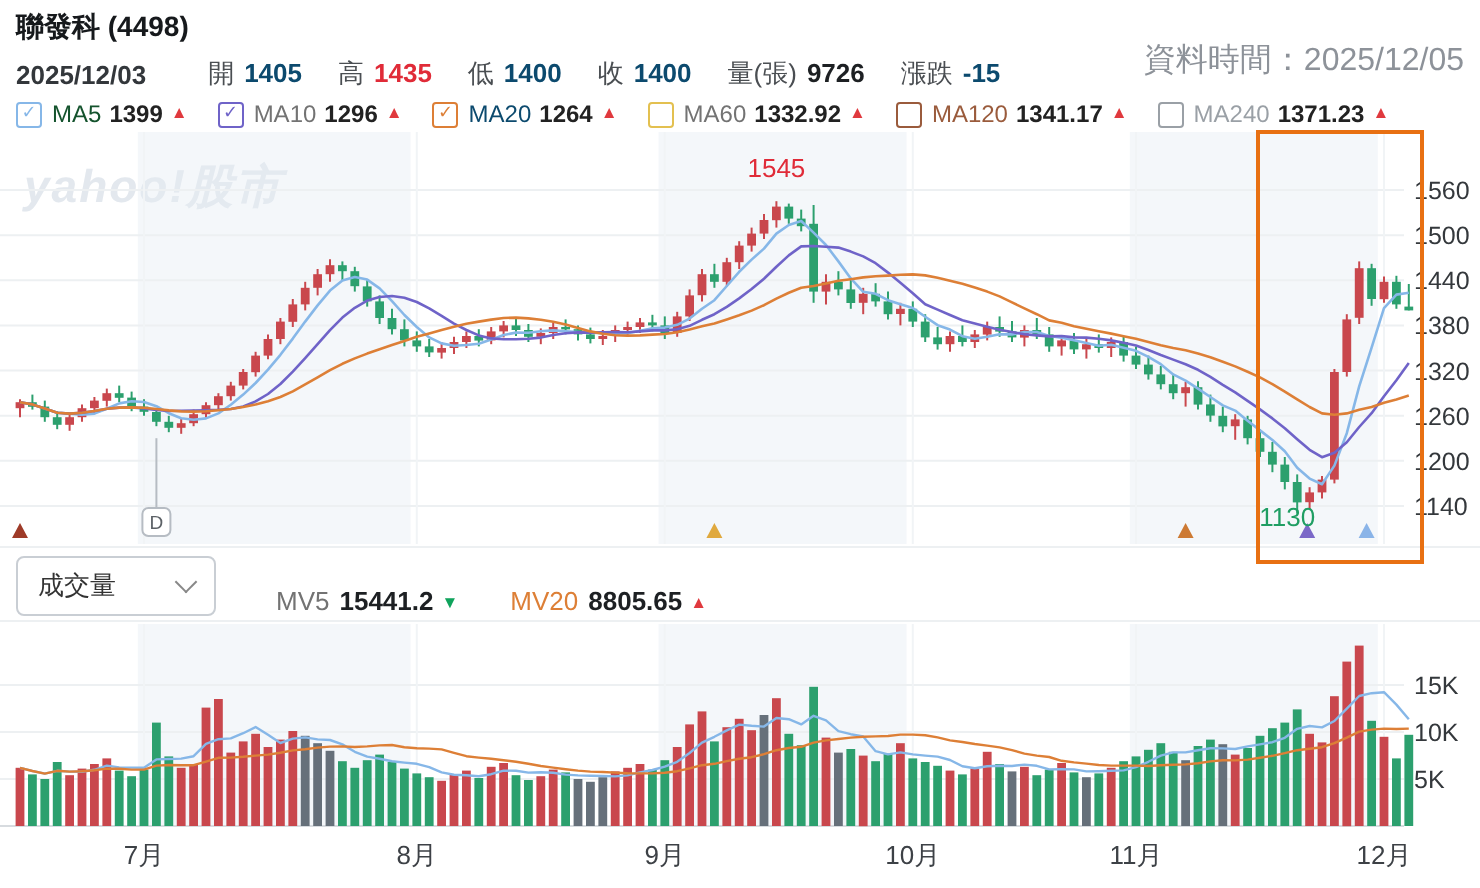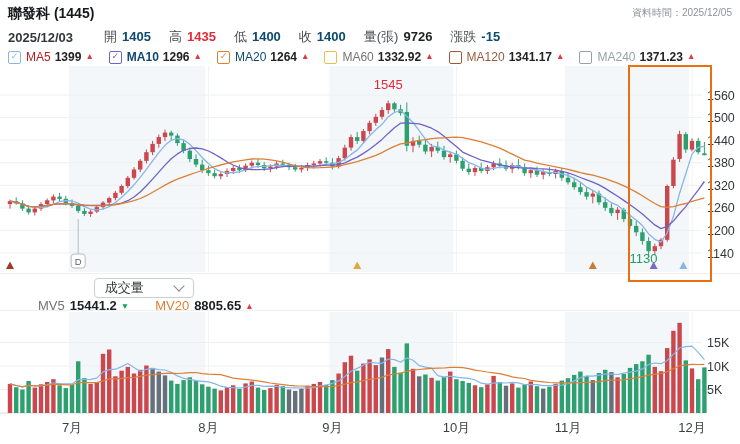--- a/index.html
+++ b/index.html
@@ -1,19 +1,19 @@
 <!DOCTYPE html>
 <html><head>
 <meta charset="utf-8">
 <style>
   html,body{margin:0;padding:0;background:#fff;}
   .app{position:relative;width:740px;height:444px;background:#fff;overflow:hidden;
        font-family:"Liberation Sans",sans-serif;-webkit-font-smoothing:antialiased;}
   .title{position:absolute;left:8px;top:5px;font-size:14px;font-weight:bold;color:#16191c;}
-  .data-time{position:absolute;right:8px;top:6px;font-size:10px;color:#8d9299;}
+  .data-time{position:absolute;right:8px;top:20px;font-size:16px;color:#8d9299;}
   .info-row{position:absolute;left:8px;top:28px;font-size:13px;color:#3f4347;display:flex;align-items:center;}
   .info-date{font-weight:600;color:#33373b;margin-right:31px;}
   .info-field{margin-right:18px;white-space:nowrap;}
   .info-field .lbl{color:#4a4e52;margin-right:5px;}
   .info-field .val{font-weight:bold;}
   .c-green{color:#0c4a6e;} .c-red{color:#e02b38;} .c-black{color:#1d2023;}
   .ma-row{position:absolute;left:8px;top:50px;display:flex;align-items:center;font-size:12px;}
   .ma-item{display:flex;align-items:center;margin-right:15px;cursor:pointer;white-space:nowrap;}
   .ma-box{width:13px;height:13px;border:1.5px solid #999;border-radius:2px;box-sizing:border-box;
           font-size:9px;line-height:9px;text-align:center;background:#fff;margin-right:5px;}
@@ -24,53 +24,53 @@
   .watermark{position:absolute;left:12px;top:78px;font-size:23px;font-weight:bold;font-style:italic;
              color:#e3e8ee;letter-spacing:1px;z-index:1;}
   #price-chart{position:absolute;left:0;top:62px;width:740px;height:212px;z-index:2;}
   #volume-chart{position:absolute;left:0;top:312px;width:740px;height:132px;z-index:2;}
   svg{font-family:"Liberation Sans",sans-serif;}
   .axis-lbl{font-size:12.5px;fill:#34383c;}
   #highlight-box{position:absolute;top:65px;height:217px;border:2px solid #e87012;box-sizing:border-box;
                  z-index:5;pointer-events:none;}
   .sep{position:absolute;left:0;width:740px;border-top:1px solid #edf0f2;}
   .sep1{top:273px;} .sep2{top:310px;}
-  .vol-row{position:absolute;left:8px;top:278px;height:30px;display:flex;align-items:center;z-index:3;flex-direction:column;}
+  .vol-row{position:absolute;left:8px;top:278px;height:30px;display:flex;align-items:flex-end;z-index:3;}
   .dropdown{width:100px;height:30px;border:1px solid #c9ced4;border-radius:4px;display:flex;align-items:center;
             justify-content:space-between;padding:0 10px;box-sizing:border-box;color:#333;font-size:13px;
             background:#fff;cursor:pointer;}
   .chev{width:7px;height:7px;border-right:1.5px solid #888;border-bottom:1.5px solid #888;
         transform:rotate(45deg);margin-top:-4px;}
   #vol-stats{display:flex;align-items:center;margin-left:30px;font-size:13px;}
   .vstat{margin-right:26px;white-space:nowrap;}
   .vstat .vlbl{margin-right:5px;}
   .vstat .vval{font-weight:bold;color:#1d2023;}
 </style>
 </head>
 <body>
 
 <div class="app">
-  <div class="title">聯發科 (1445)</div>
+  <div class="title">聯發科 (4498)</div>
   <div class="data-time">資料時間：2025/12/05</div>
 
   <div class="info-row">
     <span class="info-date">2025/12/03</span>
     <span id="info-fields"><span class="info-field"><span class="lbl">開</span><span class="val c-green">1405</span></span><span class="info-field"><span class="lbl">高</span><span class="val c-red">1435</span></span><span class="info-field"><span class="lbl">低</span><span class="val c-green">1400</span></span><span class="info-field"><span class="lbl">收</span><span class="val c-green">1400</span></span><span class="info-field"><span class="lbl">量(張)</span><span class="val c-black">9726</span></span><span class="info-field"><span class="lbl">漲跌</span><span class="val c-green">-15</span></span></span>
   </div>
 
   <div class="ma-row" id="ma-row">
       <span class="ma-item">
         <span class="ma-box" style="border-color: rgb(134, 183, 232); color: rgb(134, 183, 232);">✓</span>
-        <span class="ma-name" style="color: #b91c1c;">MA5</span>
+        <span class="ma-name" style="color: #14532d;">MA5</span>
         <span class="ma-val">1399</span>
         <span class="tri-up">▲</span>
       </span>
       <span class="ma-item">
         <span class="ma-box" style="border-color: rgb(111, 99, 200); color: rgb(111, 99, 200);">✓</span>
-        <span class="ma-name" style="color: #0c4a6e; font-weight: bold;">MA10</span>
+        <span class="ma-name" style="color: #737373;">MA10</span>
         <span class="ma-val">1296</span>
         <span class="tri-up">▲</span>
       </span>
       <span class="ma-item">
         <span class="ma-box" style="border-color: rgb(221, 127, 54); color: rgb(221, 127, 54);">✓</span>
         <span class="ma-name" style="color: #0c4a6e;">MA20</span>
         <span class="ma-val">1264</span>
         <span class="tri-up">▲</span>
       </span>
       <span class="ma-item">
@@ -86,20 +86,21 @@
         <span class="tri-up">▲</span>
       </span>
       <span class="ma-item">
         <span class="ma-box" style="border-color: rgb(154, 160, 166);"></span>
         <span class="ma-name" style="color: rgb(154, 160, 166);">MA240</span>
         <span class="ma-val">1371.23</span>
         <span class="tri-up">▲</span>
       </span>
     </div>
 
+  <div class="watermark">yahoo!股市</div>
 
   <svg id="price-chart" viewBox="0 0 740 212">
       <rect x="68.9" y="4" width="136.4" height="206" fill="#e4edf3" opacity="0.42"></rect>
       <rect x="329.3" y="4" width="124.0" height="206" fill="#e4edf3" opacity="0.42"></rect>
       <rect x="564.9" y="4" width="124.0" height="206" fill="#e4edf3" opacity="0.42"></rect>
       <line x1="0" y1="33.0" x2="702" y2="33.0" stroke="#edf0f2"></line>
       <text x="707" y="37.5" class="axis-lbl">1560</text>
       <line x1="0" y1="55.6" x2="702" y2="55.6" stroke="#edf0f2"></line>
       <text x="707" y="60.1" class="axis-lbl">1500</text>
       <line x1="0" y1="78.1" x2="702" y2="78.1" stroke="#edf0f2"></line>

